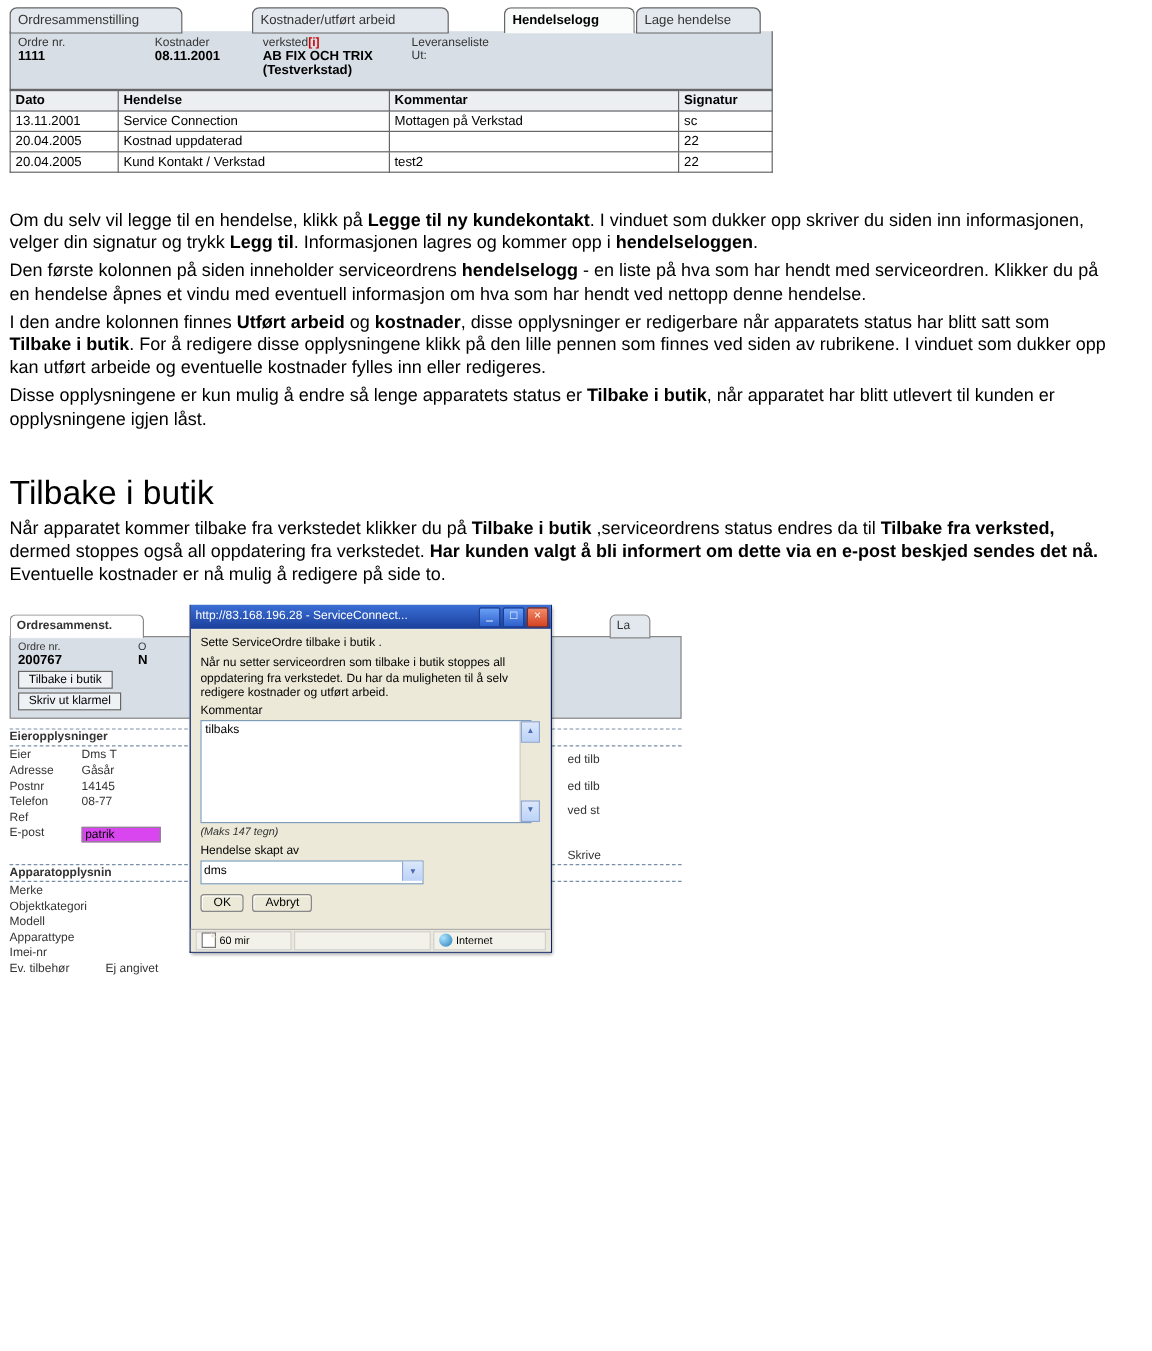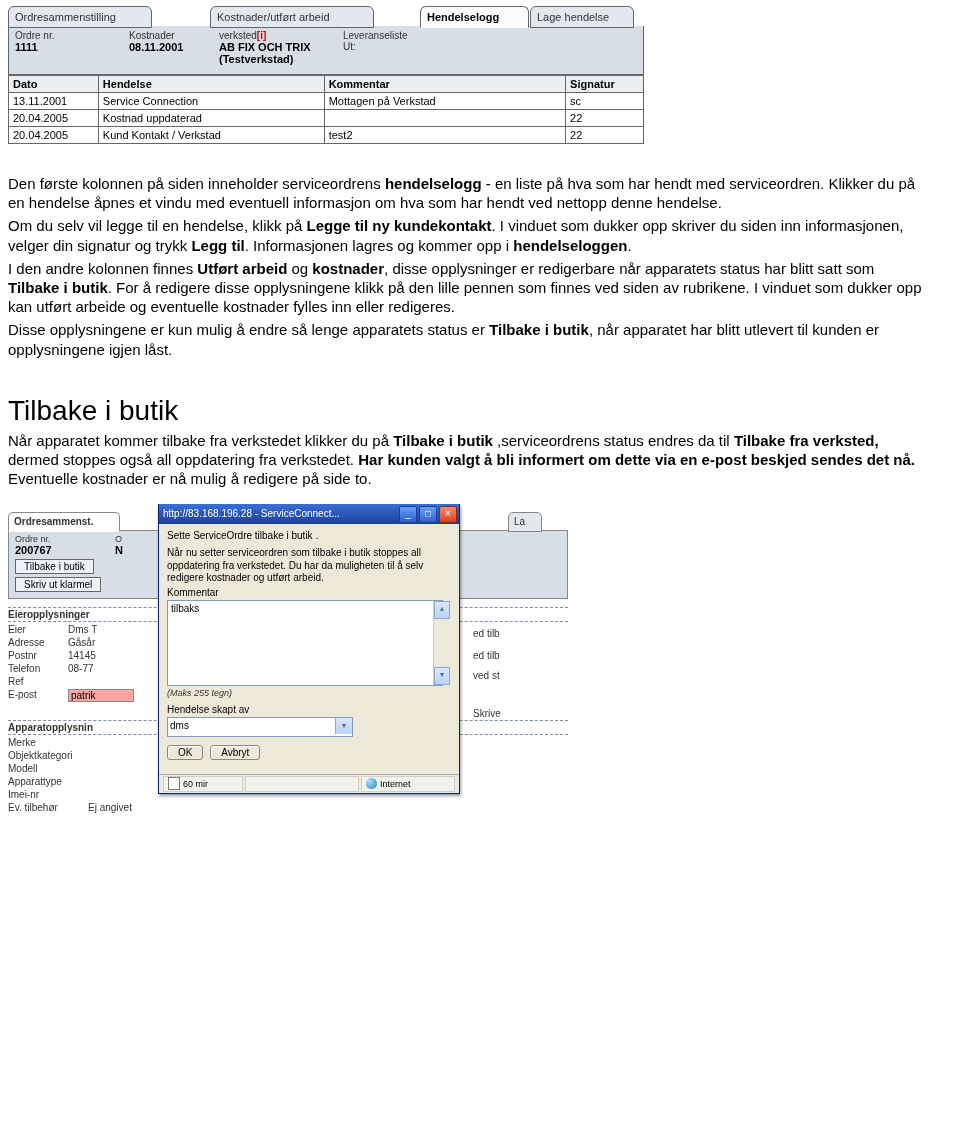--- a/index.html
+++ b/index.html
@@ -48,21 +48,21 @@
   .bg-info { background: #d7dee5; border: 1px solid #888; padding: 3px 6px 4px 6px; font-size: 10px; height: 60px; }
   .bg-info .lbl-small { font-size: 9px; color: #333; }
   .bg-btn { display: inline-block; background: #eef2f5; border: 1px solid #666; padding: 1px 8px; font-size: 10px; margin-top: 3px; }
 
   .grp { border-top: 1px dashed #7a8fa8; border-bottom: 1px dashed #7a8fa8; padding: 1px 0; margin-top: 10px; font-size: 10px; color: #333; }
   .grp-eier { margin-top: 8px; }
 
   .bg-field { font-size: 10px; margin: 2px 0; }
   .bg-field .fl { display: inline-block; width: 60px; color: #333; vertical-align: top; }
   .bg-field .fv { color: #333; }
-  .bg-inp { display:inline-block; background:#fca5a5; border:1px solid #888; padding:0 2px; font-size:10px; width:60px; }
+  .bg-inp { display:inline-block; background:#d946ef; border:1px solid #888; padding:0 2px; font-size:10px; width:60px; }
   .right-tag { position:absolute; font-size:10px; color:#333; }
 
   
   .dlg { position: absolute; left: 150px; top: -6px; width: 300px; background: #ece9d8; border: 1px solid #0a246a; border-top: none; box-shadow: 1px 2px 3px rgba(0,0,0,0.4); }
   .dlg-titlebar { height: 20px; background: linear-gradient(to bottom, #3a6fd6, #1b3f9b); color: #fff; font-size: 10px; line-height: 20px; padding: 0 4px; position: relative; }
   .dlg-icons { position: absolute; right: 2px; top: 2px; display:flex; gap:2px; }
   .winbtn { width: 16px; height: 15px; background: linear-gradient(#6aa0f7,#2d5fcb); border: 1px solid #1c3f90; border-radius: 2px; color:#fff; font-size:10px; text-align:center; line-height:13px; }
   .winbtn.close { background: linear-gradient(#f28b6a,#d44321); border-color:#8a2a12; }
 
   .dlg-body { padding: 6px 8px 8px 8px; font-size: 10px; color: #000; }
@@ -146,24 +146,24 @@
           <td>Kund Kontakt / Verkstad</td>
           <td>test2</td>
           <td>22</td>
         </tr>
       </tbody>
     </table>
   </div>
 
   <div class="body-text">
     <p>
+      <span>Om du selv vil legge til en hendelse, klikk på </span><b>Legge til ny kundekontakt</b><span>. I vinduet som dukker opp skriver du siden inn informasjonen, velger din signatur og trykk </span><b>Legg til</b><span>. Informasjonen lagres og kommer opp i </span><b>hendelseloggen</b><span>.</span>
+    </p>
+    <p>
       <span>Den første kolonnen på siden inneholder serviceordrens </span><b>hendelselogg</b><span> - en liste på hva som har hendt med serviceordren. Klikker du på en hendelse åpnes et vindu med eventuell informasjon om hva som har hendt ved nettopp denne hendelse.</span>
-    </p>
-    <p>
-      <span>Om du selv vil legge til en hendelse, klikk på </span><b>Legge til ny kundekontakt</b><span>. I vinduet som dukker opp skriver du siden inn informasjonen, velger din signatur og trykk </span><b>Legg til</b><span>. Informasjonen lagres og kommer opp i </span><b>hendelseloggen</b><span>.</span>
     </p>
     <p>
       <span>I den andre kolonnen finnes </span><b>Utført arbeid</b><span> og </span><b>kostnader</b><span>, disse opplysninger er redigerbare når apparatets status har blitt satt som </span><b>Tilbake i butik</b><span>. For å redigere disse opplysningene klikk på den lille pennen som finnes ved siden av rubrikene. I vinduet som dukker opp kan utført arbeide og eventuelle kostnader fylles inn eller redigeres.</span>
     </p>
     <p>
       <span>Disse opplysningene er kun mulig å endre så lenge apparatets status er </span><b>Tilbake i butik</b><span>, når apparatet har blitt utlevert til kunden er opplysningene igjen låst.</span>
     </p>
   </div>
 
   <h2 class="section">Tilbake i butik</h2>
@@ -230,21 +230,21 @@
         <div class="dlg-para">Når nu setter serviceordren som tilbake i butik stoppes all oppdatering fra verkstedet.
 Du har da muligheten til å selv redigere kostnader og utført arbeid.</div>
         <div class="dlg-label">Kommentar</div>
         <div class="dlg-ta-wrap">
           <div class="dlg-ta">tilbaks</div>
           <div class="dlg-scroll">
             <div class="th">▴</div>
             <div class="th bot">▾</div>
           </div>
         </div>
-        <div class="dlg-small">(Maks 255 tegn)</div>
+        <div class="dlg-small">(Maks 147 tegn)</div>
         <div class="dlg-label">Hendelse skapt av</div>
         <div class="dlg-select">
           <span>dms</span>
           <span class="dd">▾</span>
         </div>
         <div style="margin-top:8px;">
           <span class="dlg-btn">OK</span>
           <span class="dlg-btn">Avbryt</span>
         </div>
       </div>

